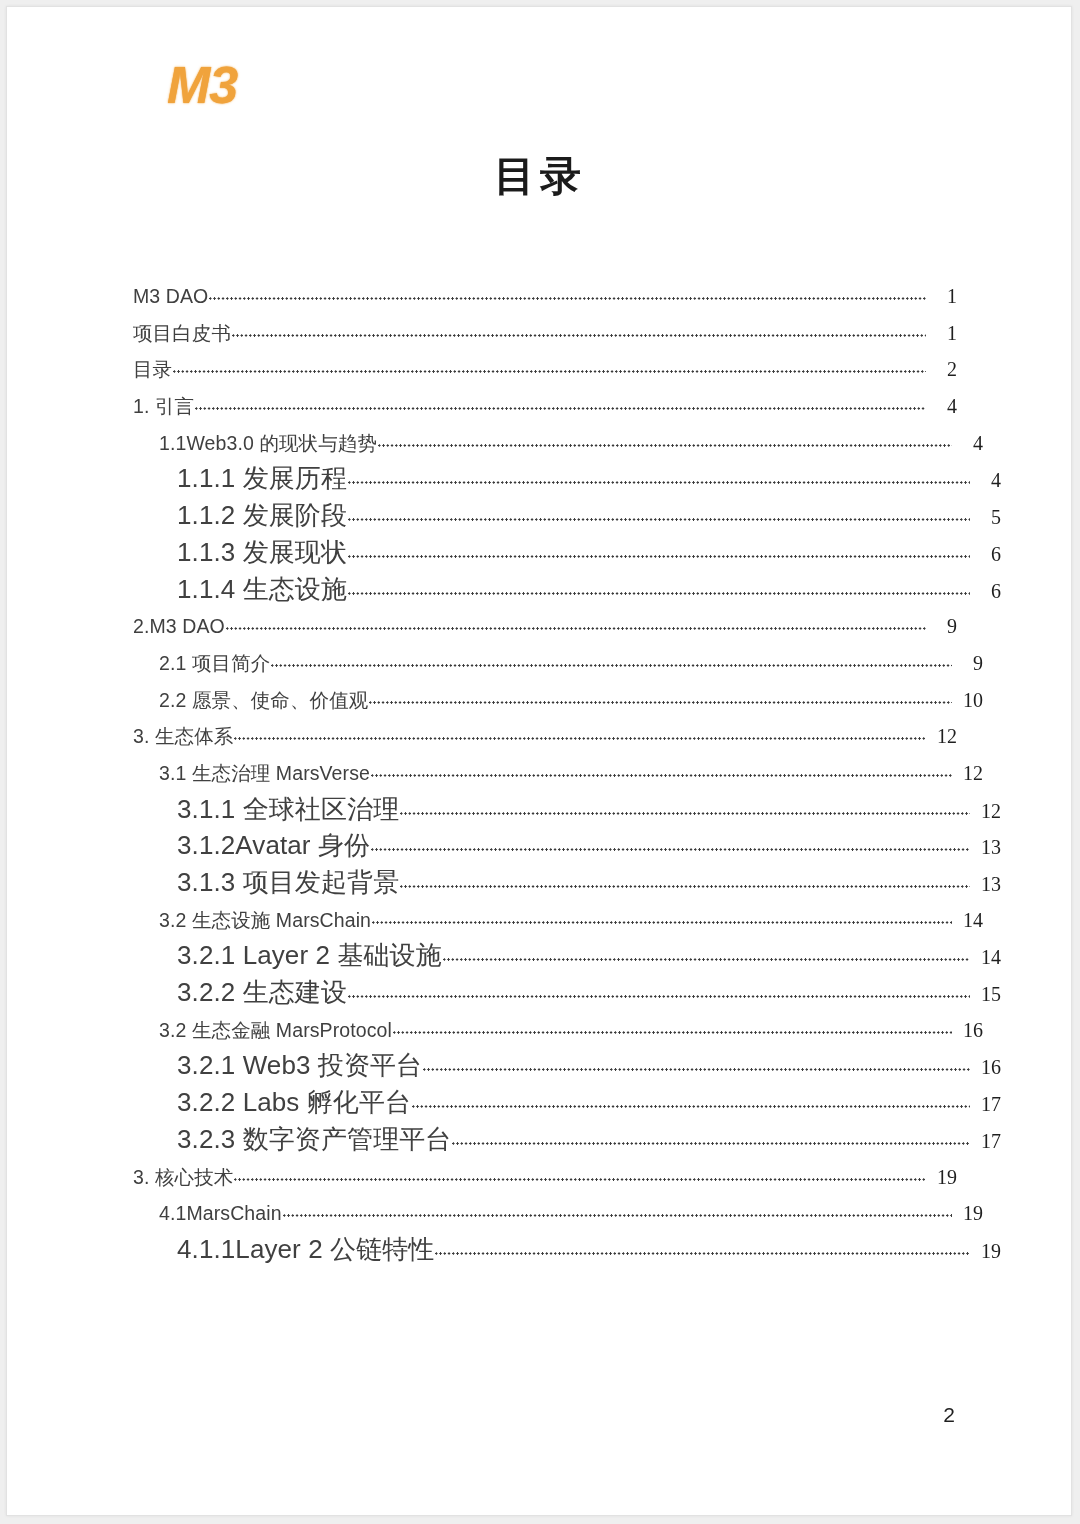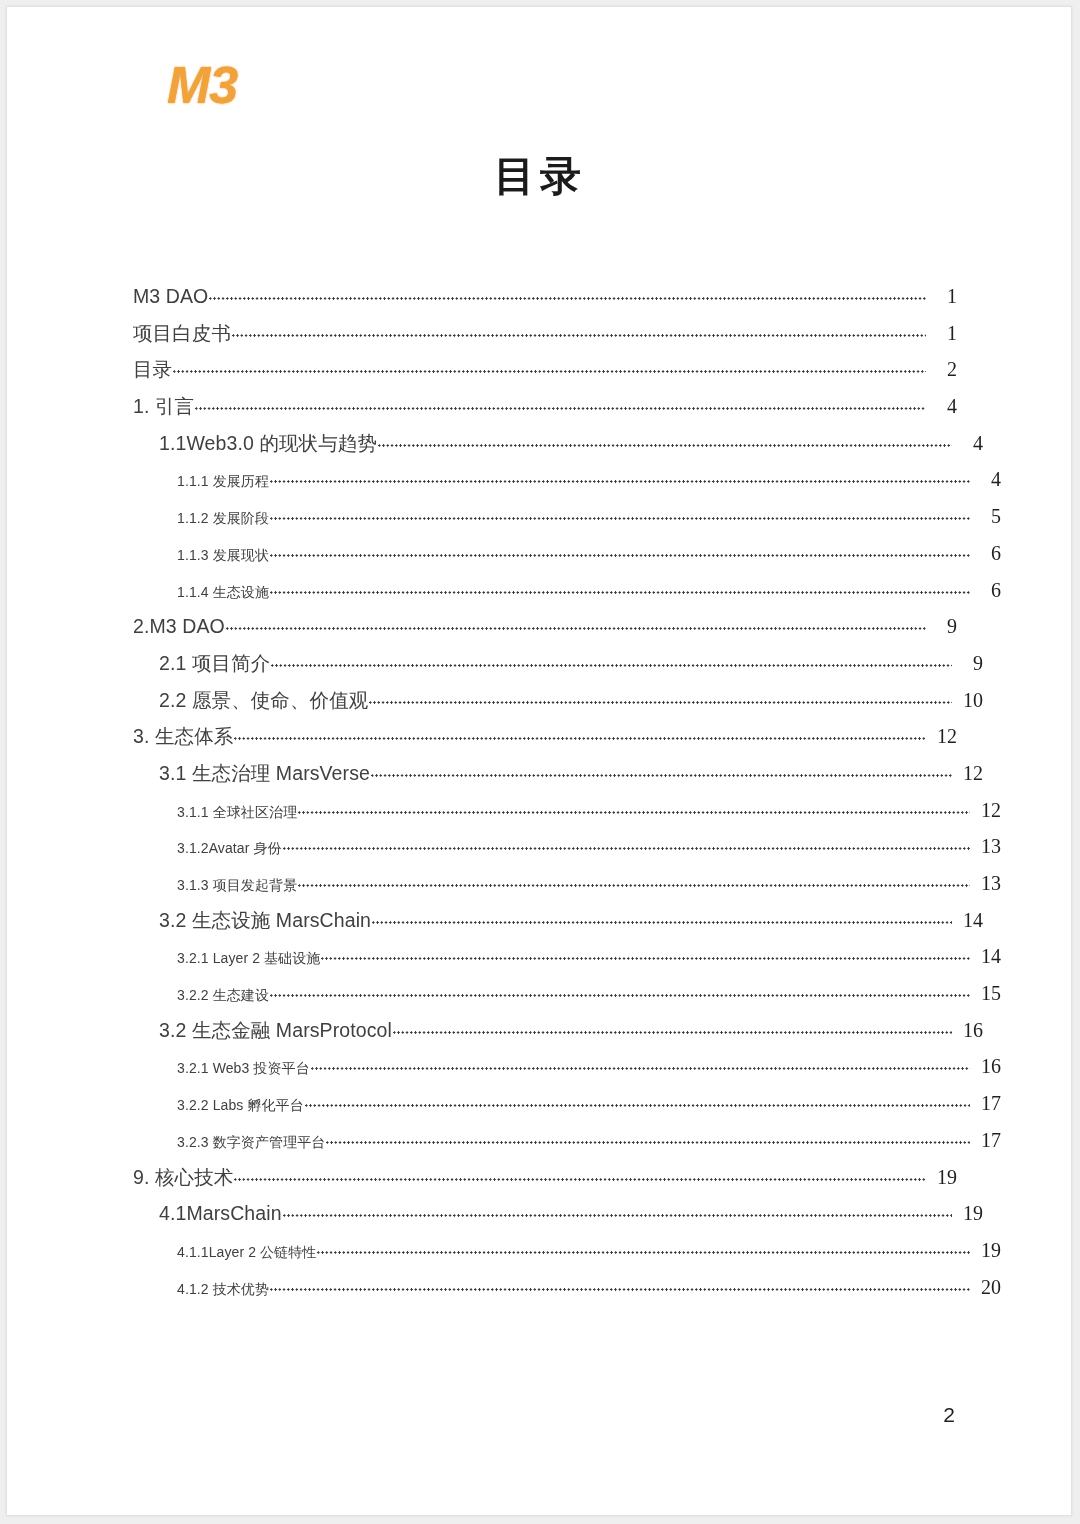--- a/index.html
+++ b/index.html
@@ -119,21 +119,21 @@
     font-size: 20px;
     color: #1f1f1f;
   }
 
   .lvl-1 { padding-left: 0px; }
   .lvl-2 { padding-left: 26px; }
   .lvl-3 { padding-left: 44px; }
 
   .lvl-1 > .lbl { font-size: 19.5px; }
   .lvl-2 > .lbl { font-size: 19.5px; text-align: right; }
-  .lvl-3 > .lbl { font-size: 14px; }
+  .lvl-3 > .lbl { font-size: 26px; }
 
   
   #page-number {
     position: absolute;
     right: 116px;
     top: 1396px;
     font-family: "Liberation Sans", "DejaVu Sans", sans-serif;
     font-size: 21px;
     color: #1f1f1f;
   }
@@ -262,36 +262,31 @@
         <span class="lbl">3.2.2 Labs 孵化平台</span>
         <span class="leader"></span>
         <span class="pg">17</span>
       </div>
       <div class="toc-row lvl-3">
         <span class="lbl">3.2.3 数字资产管理平台</span>
         <span class="leader"></span>
         <span class="pg">17</span>
       </div>
       <div class="toc-row lvl-1">
-        <span class="lbl">9. 核心技术</span>
+        <span class="lbl">3. 核心技术</span>
         <span class="leader"></span>
         <span class="pg">19</span>
       </div>
       <div class="toc-row lvl-2">
         <span class="lbl">4.1MarsChain</span>
         <span class="leader"></span>
         <span class="pg">19</span>
       </div>
       <div class="toc-row lvl-3">
         <span class="lbl">4.1.1Layer 2 公链特性</span>
         <span class="leader"></span>
         <span class="pg">19</span>
       </div>
-      <div class="toc-row lvl-3">
-        <span class="lbl">4.1.2 技术优势</span>
-        <span class="leader"></span>
-        <span class="pg">20</span>
-      </div>
     </div>
 
   <div id="page-number">2</div>
 
 </div>
 
 </body></html>

